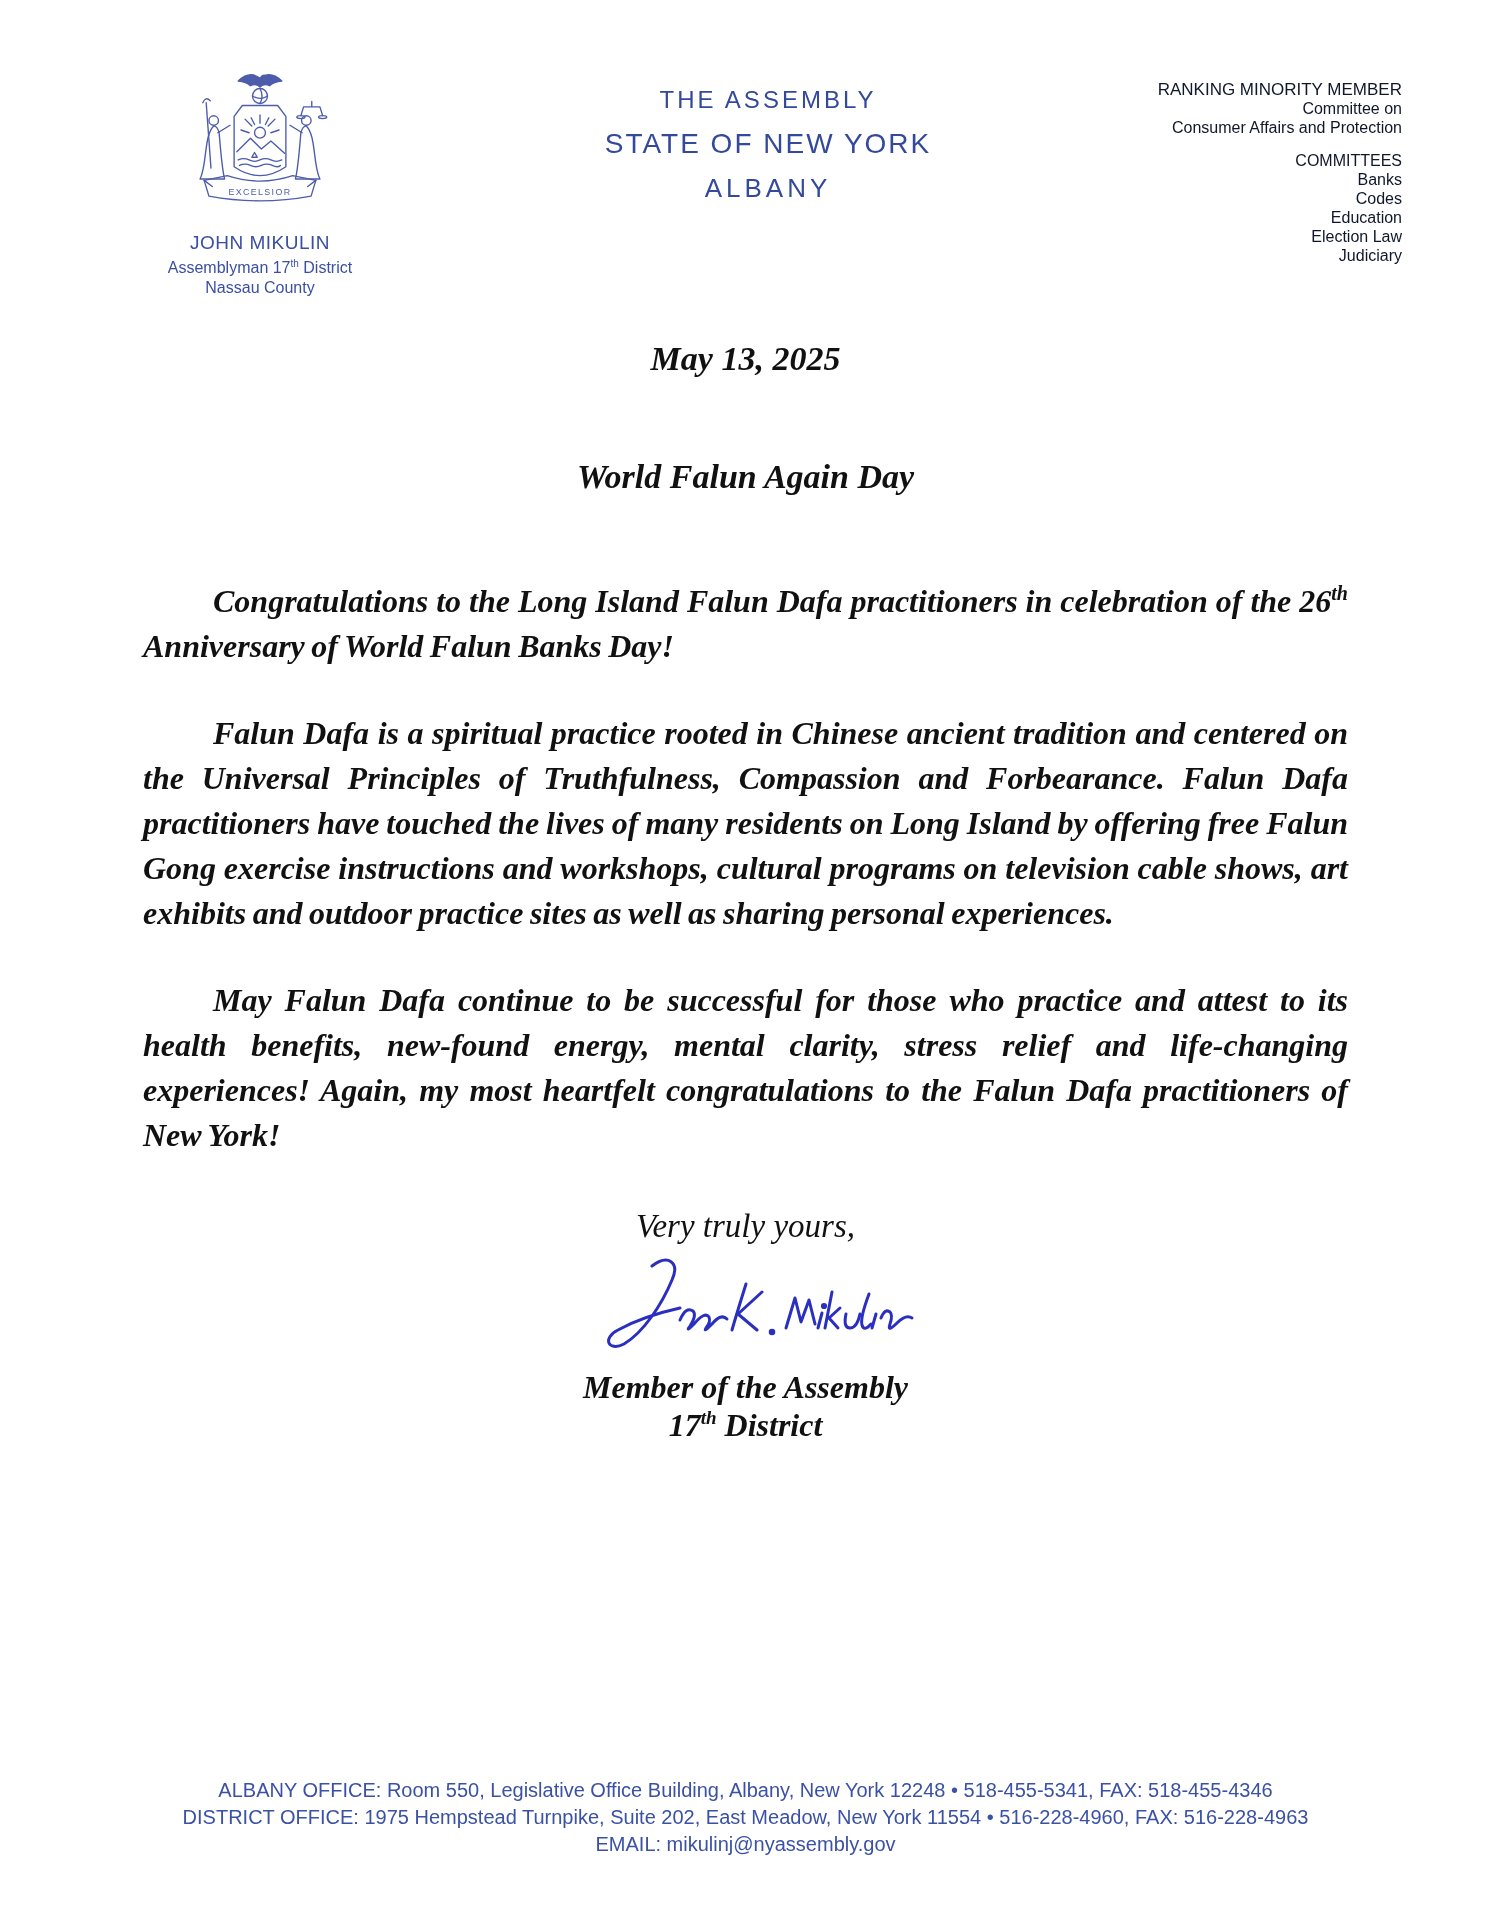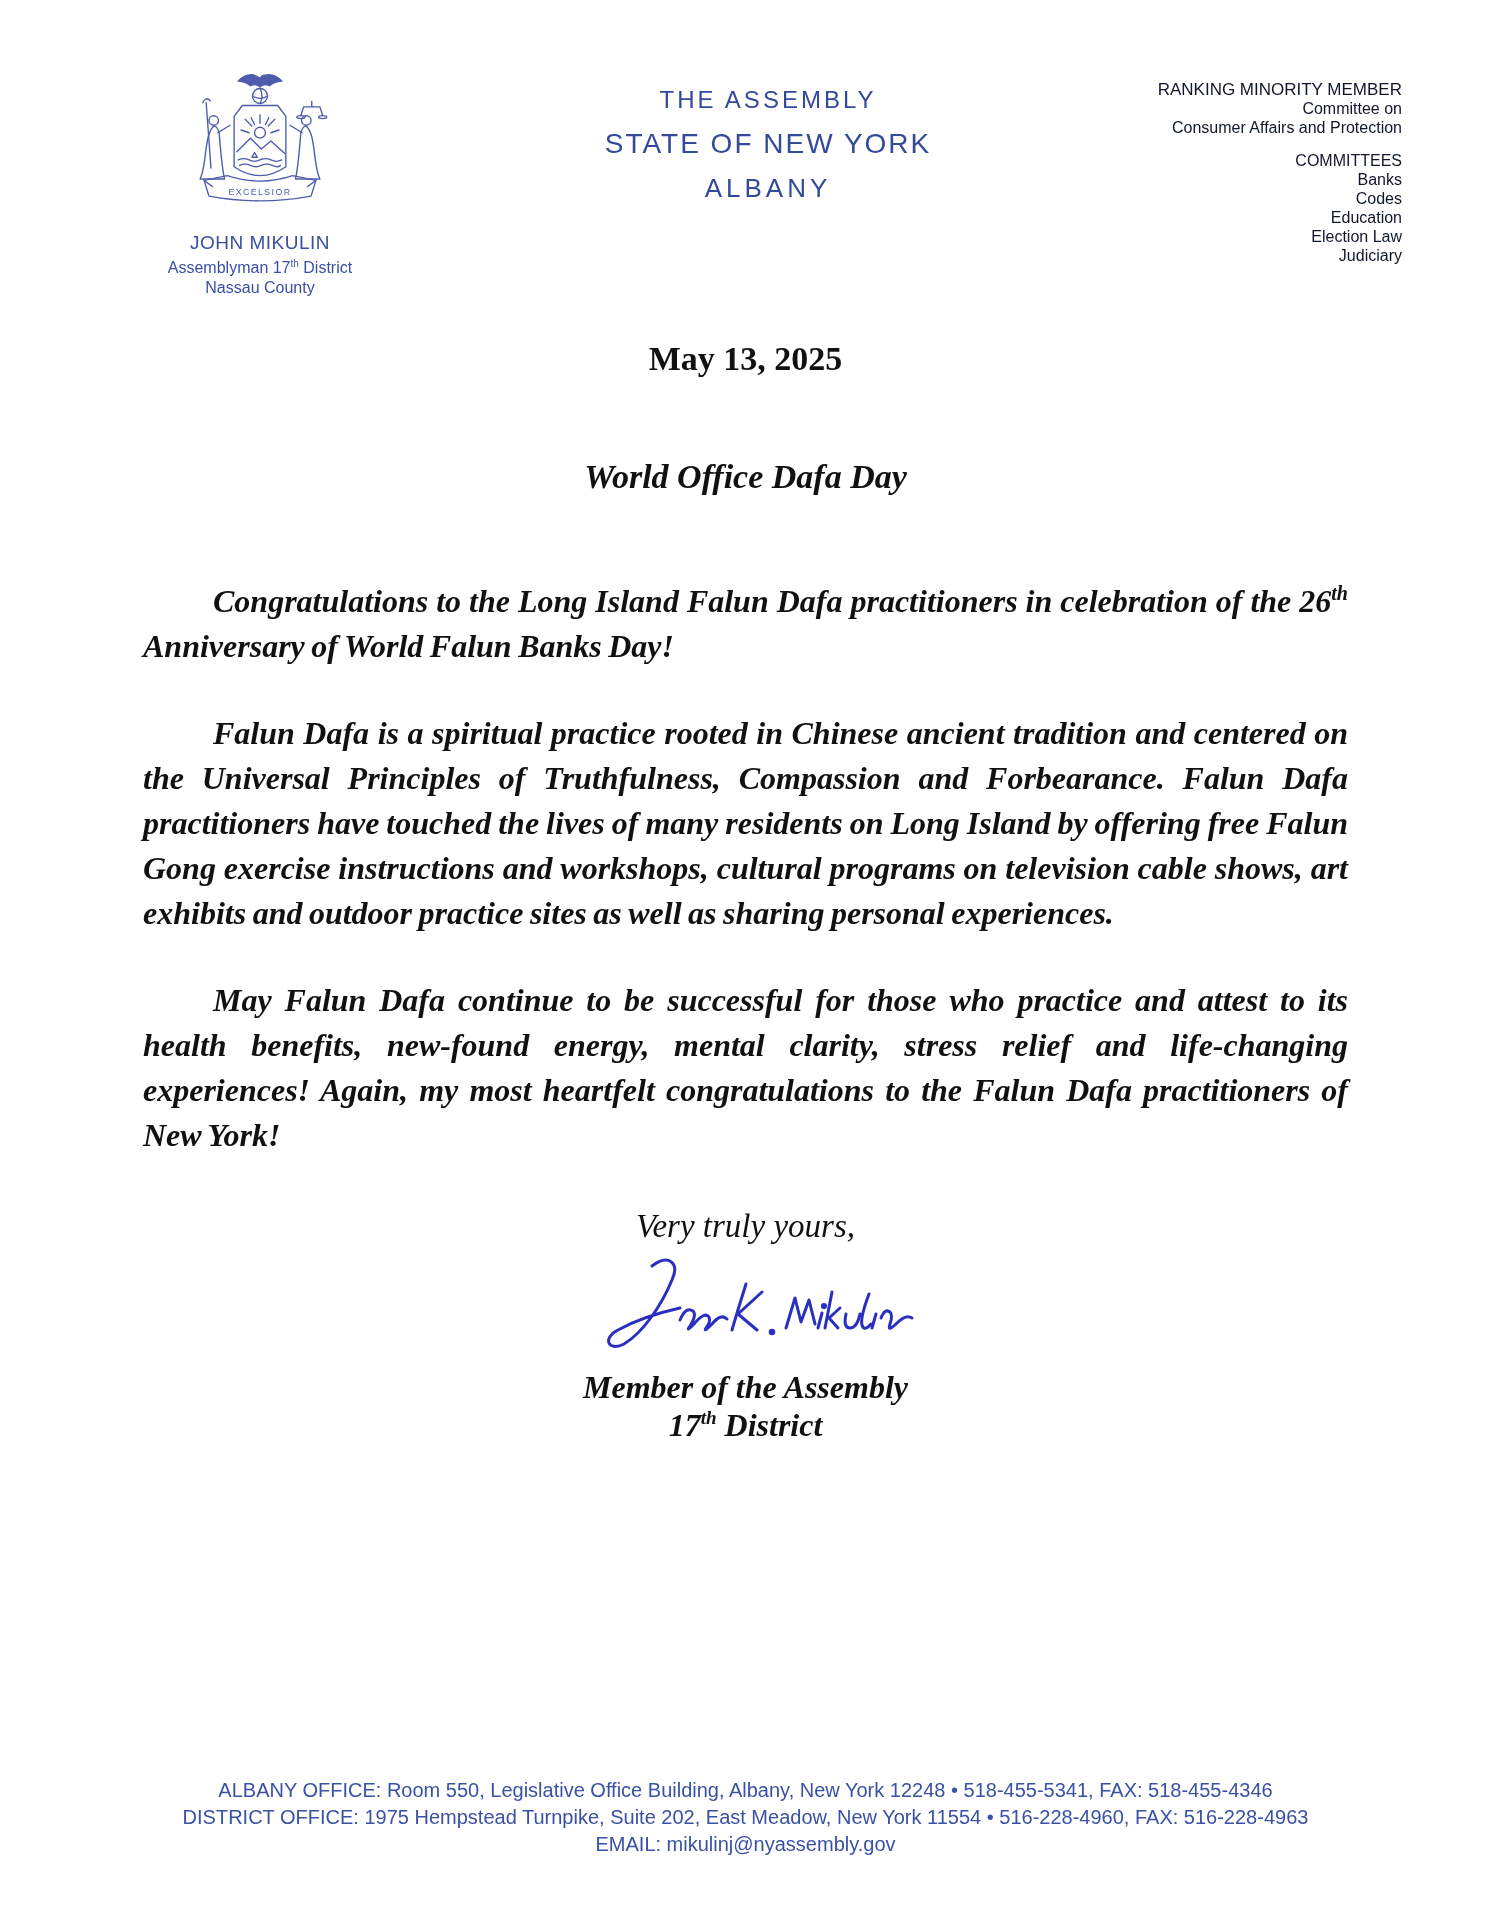--- a/index.html
+++ b/index.html
@@ -36,21 +36,21 @@
   }
   .ranking-title{font-size:17px;}
   .committees-header{margin-top:14px;}
   
   .letter{
     position:absolute;left:143px;top:0;width:1205px;
     color:#111111;
   }
   .date-line{
     margin-top:338px;text-align:center;
-    font-size:34px;font-weight:bold;line-height:41px;
+    font-size:34px;font-weight:bold;font-style:italic;line-height:41px;
   }
   .subject-line{
     margin-top:77px;text-align:center;
     font-size:34px;font-weight:bold;font-style:italic;line-height:41px;
   }
   .body-par{
     margin:42px 0 0 0;
     font-size:32px;font-weight:bold;font-style:italic;
     line-height:45px;text-align:justify;text-indent:70px;
     word-spacing:-1.5px;
@@ -136,21 +136,21 @@
     <div class="committees-header">COMMITTEES</div>
     <div>Banks</div>
     <div>Codes</div>
     <div>Education</div>
     <div>Election Law</div>
     <div>Judiciary</div>
   </div>
 
   <div class="letter">
     <div class="date-line">May 13, 2025</div>
-    <div class="subject-line">World Office Dafa Day</div>
+    <div class="subject-line">World Falun Again Day</div>
 
     <p class="body-par first"><span>Congratulations to the Long Island Falun Dafa practitioners in celebration of the 26</span><sup>th</sup><span> Anniversary of World Falun Banks Day!</span></p>
 
     <p class="body-par">Falun Dafa is a spiritual practice rooted in Chinese ancient tradition and centered on the Universal Principles of Truthfulness, Compassion and Forbearance. Falun Dafa practitioners have touched the lives of many residents on Long Island by offering free Falun Gong exercise instructions and workshops, cultural programs on television cable shows, art exhibits and outdoor practice sites as well as sharing personal experiences.</p>
 
     <p class="body-par">May Falun Dafa continue to be successful for those who practice and attest to its health benefits, new-found energy, mental clarity, stress relief and life-changing experiences! Again, my most heartfelt congratulations to the Falun Dafa practitioners of New York!</p>
 
     <div class="closing-line">Very truly yours,</div>
 
     <div class="signature-wrap">

